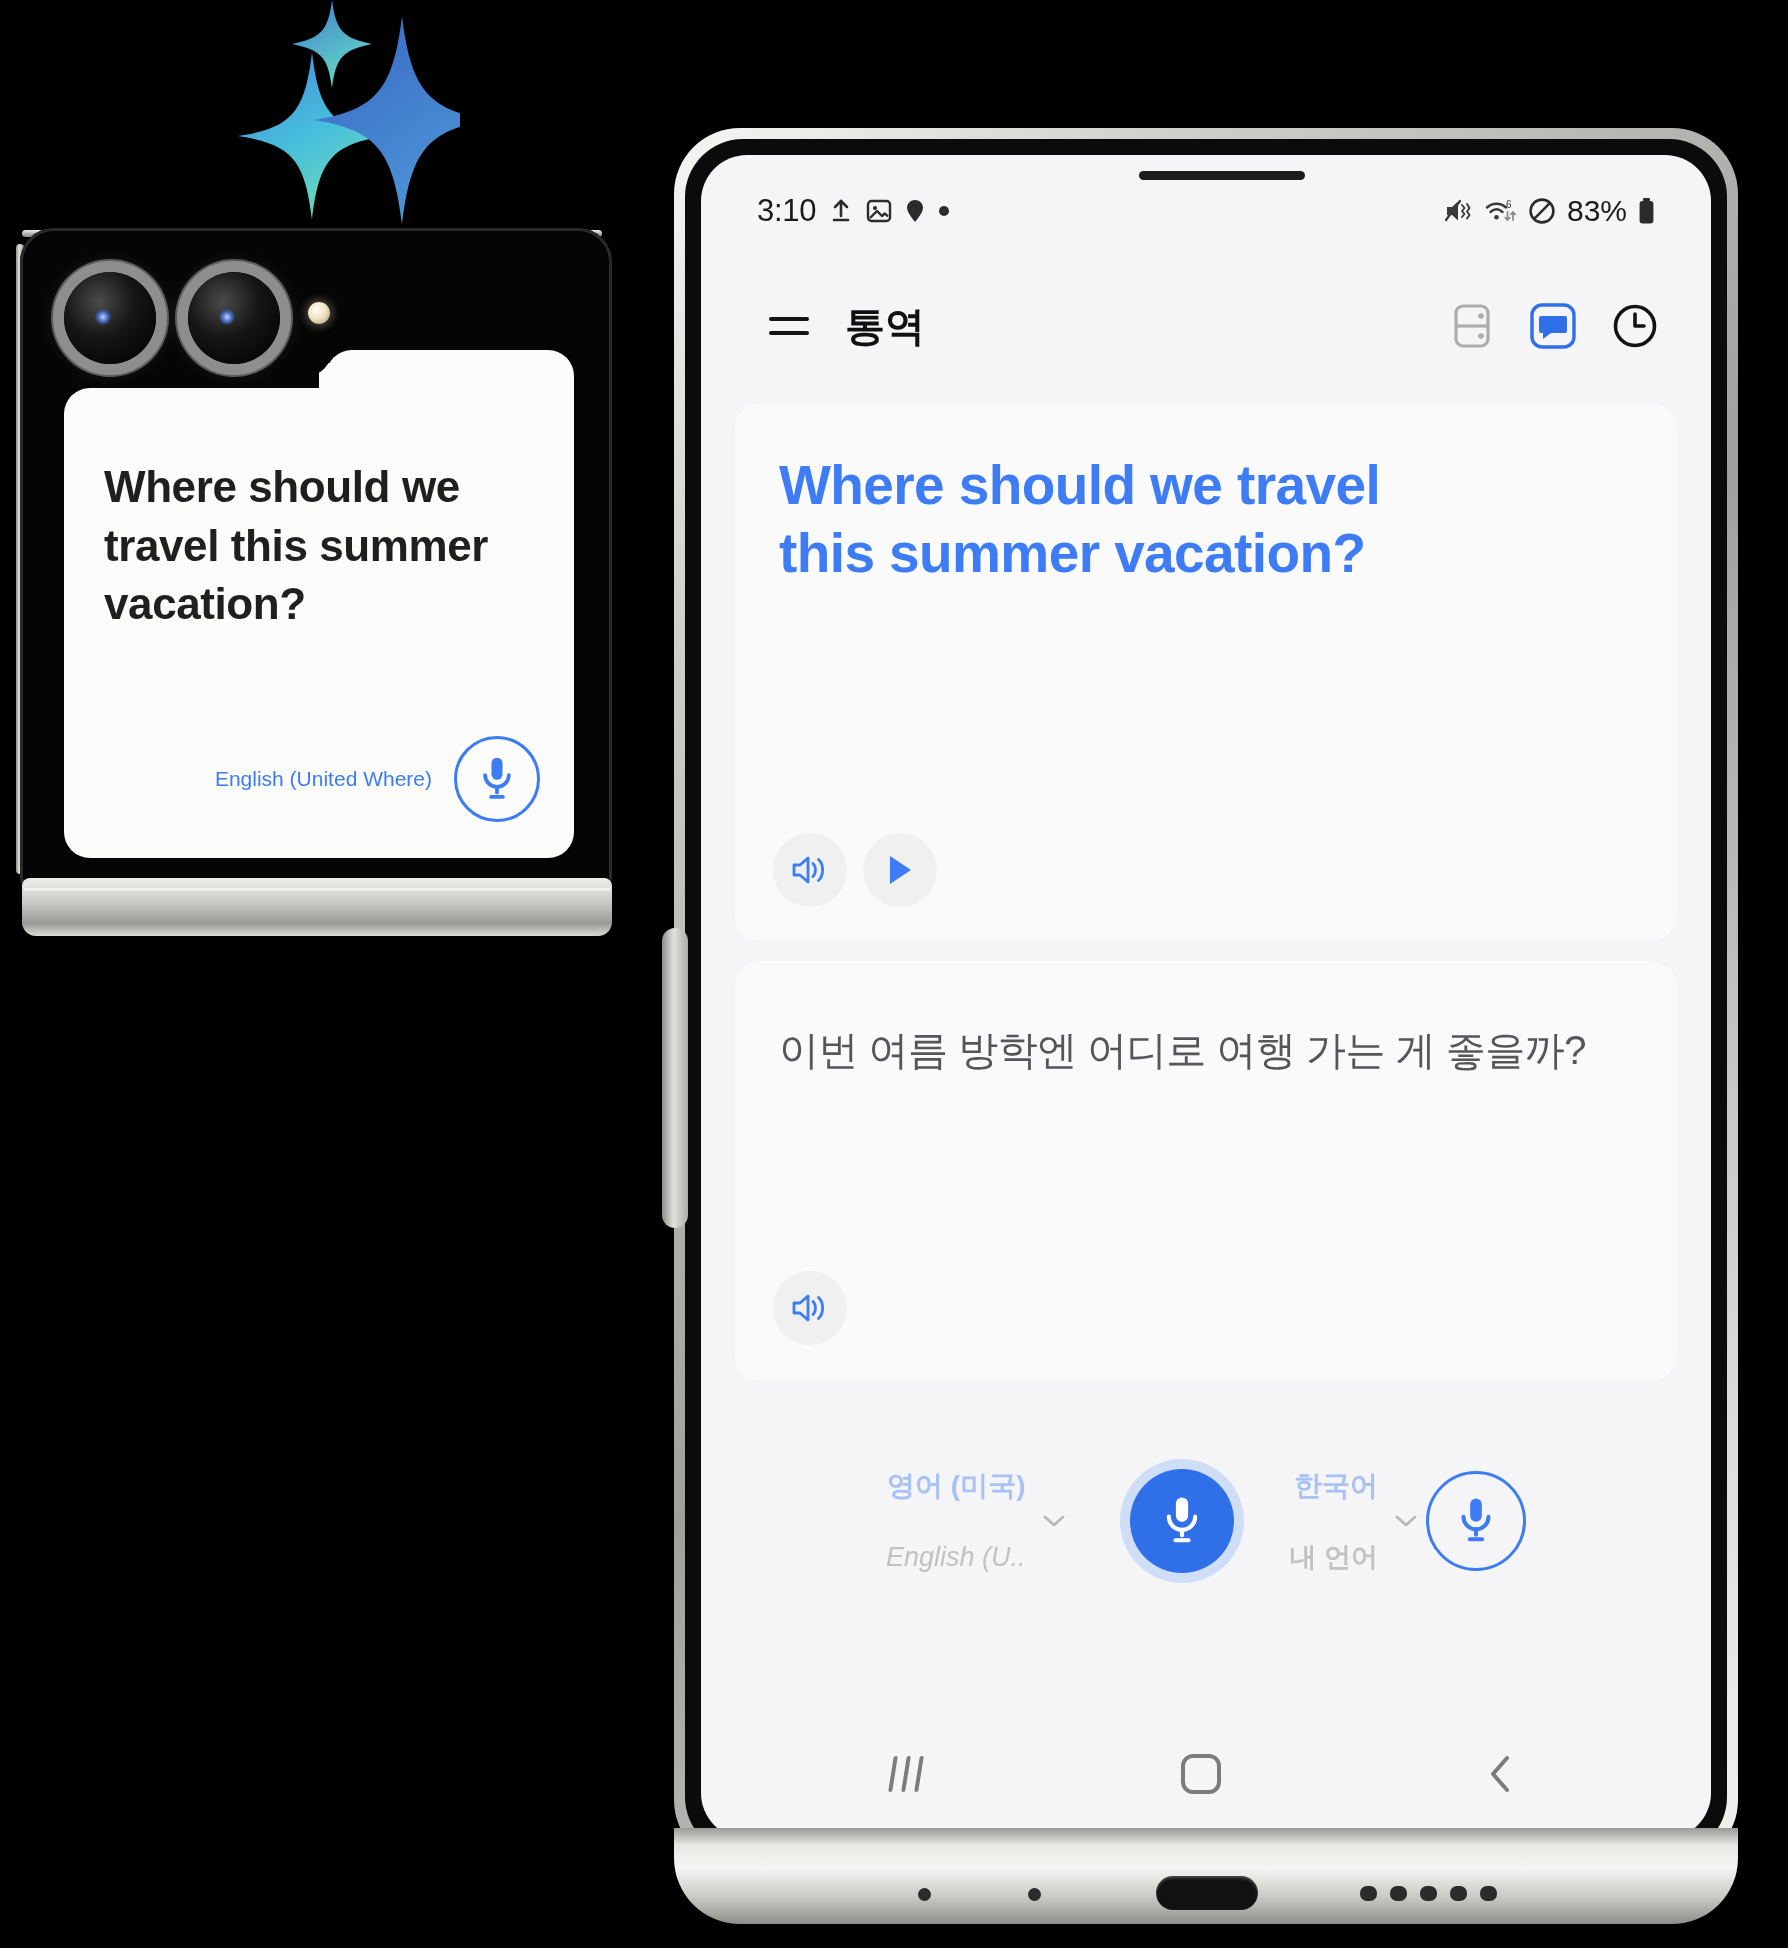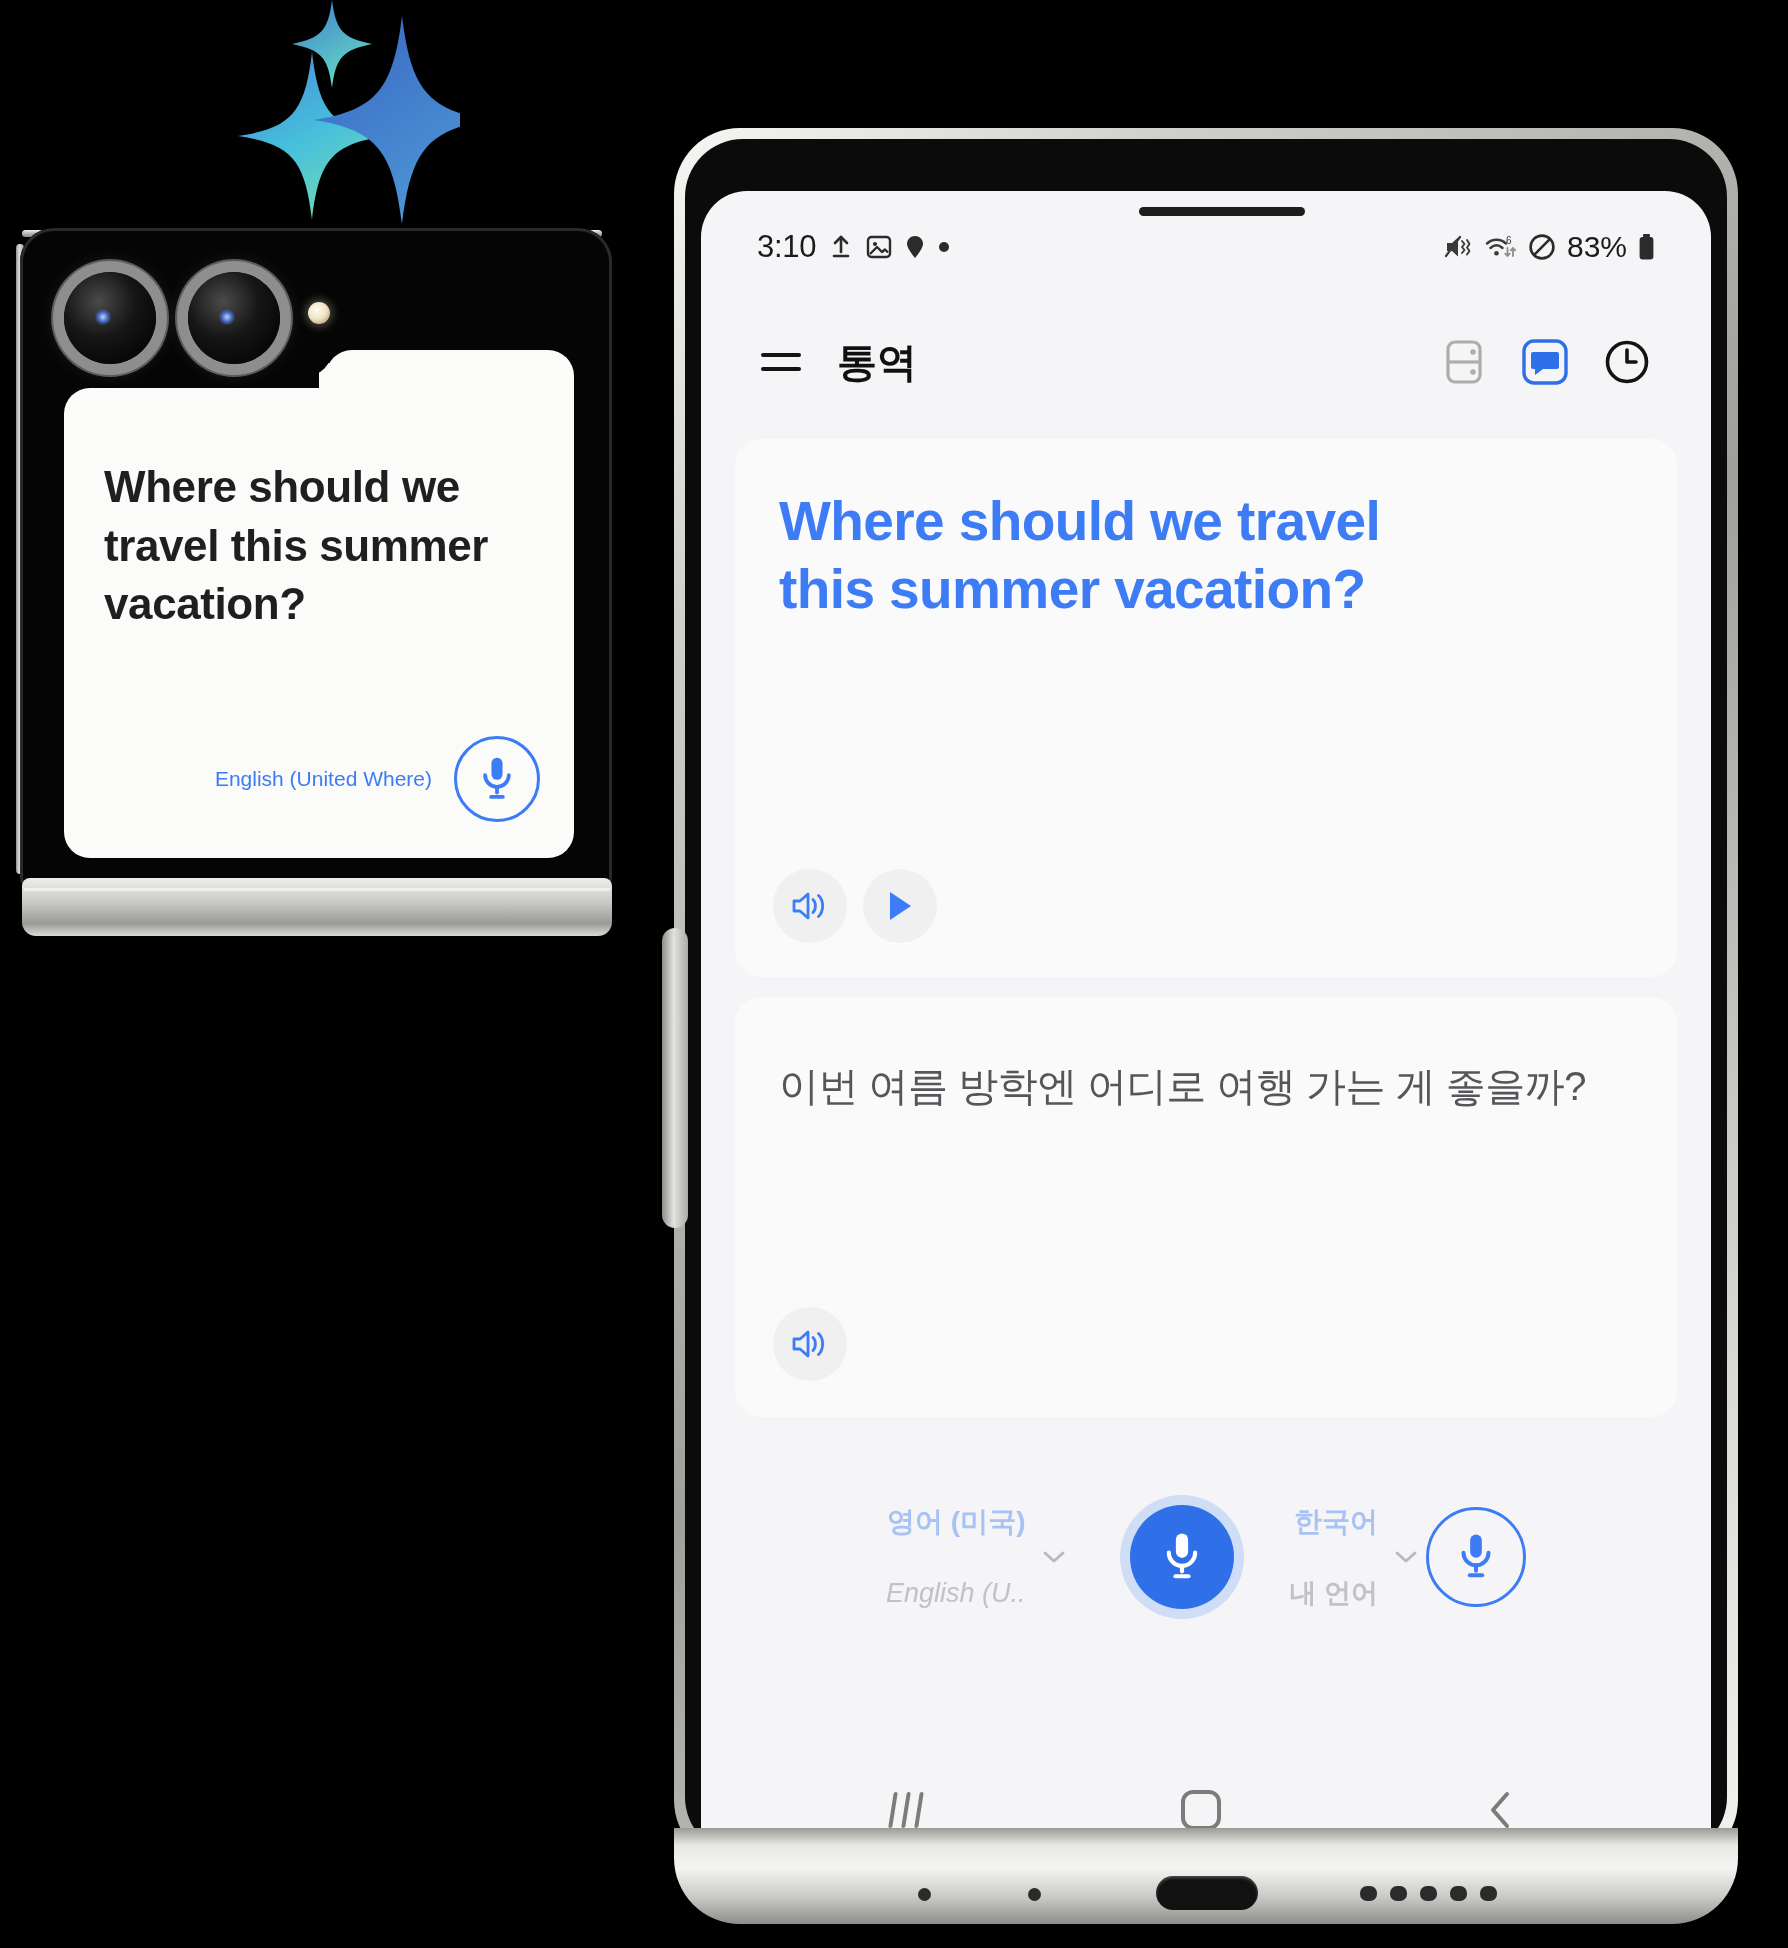--- a/index.html
+++ b/index.html
@@ -119,21 +119,20 @@
     position: absolute; left: 25px; top: 11px; width: 1042px; height: 1716px;
     border-radius: 58px;
     background: #0b0b0b;
     padding: 16px;
   }
   .rp-screen {
     position: absolute; left: 41px; top: 27px; width: 1010px; height: 1684px;
     border-radius: 46px;
     background: #f5f5f7;
     overflow: hidden;
-    margin-top: 36px;
   }
   .rp-bottom-edge {
     position: absolute; left: 14px; top: 1700px; width: 1064px; height: 96px;
     border-radius: 0 0 66px 66px;
     background: linear-gradient(180deg,#9a9a96 0%,#e8e8e5 18%,#f4f4f2 42%,#c9c9c5 72%,#8d8d89 100%);
   }
   .rp-port {
     position: absolute; left: 496px; top: 1748px; width: 102px; height: 34px;
     background: #111; border-radius: 17px;
     box-shadow: inset 0 2px 3px rgba(255,255,255,0.25);
@@ -160,21 +159,21 @@
     display: flex; align-items: center; justify-content: space-between;
     padding: 0 56px;
   }
   #sb-left { display: flex; align-items: center; gap: 14px; }
   #sb-time { font-size: 31px; font-weight: 500; color: #1b1b1b; letter-spacing: -0.3px; }
   #sb-right { display: flex; align-items: center; gap: 11px; }
   #sb-battery-text { font-size: 30px; font-weight: 500; color: #1b1b1b; }
 
   
   #app-header {
-    position: absolute; left: 0; top: 116px; width: 1010px; height: 110px;
+    position: absolute; left: 8px; top: 116px; width: 1010px; height: 110px;
     display: flex; align-items: center; padding: 0 60px;
   }
   #hamburger { width: 46px; height: 40px; display: flex; flex-direction: column; justify-content: center; gap: 10px; margin-right: 30px; }
   #hamburger span { display: block; height: 4px; background: #141414; border-radius: 2px; }
   #hamburger span:nth-child(1) { width: 40px; }
   #hamburger span:nth-child(2) { width: 40px; }
   #header-titles { flex: 1; }
   #app-title { font-size: 40px; font-weight: 700; color: #111; line-height: 1.05; }
   #app-subtitle { font-size: 23px; color: #8b8b8f; margin-top: 5px; }
   #header-icons { display: flex; align-items: center; gap: 34px; }

